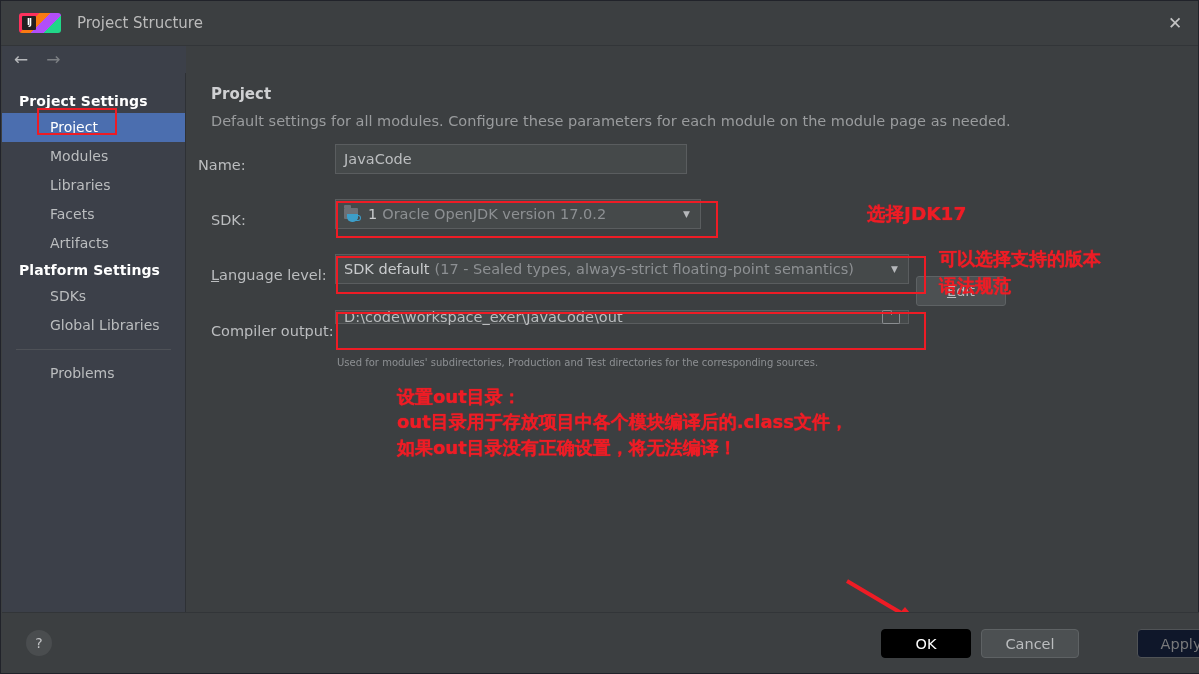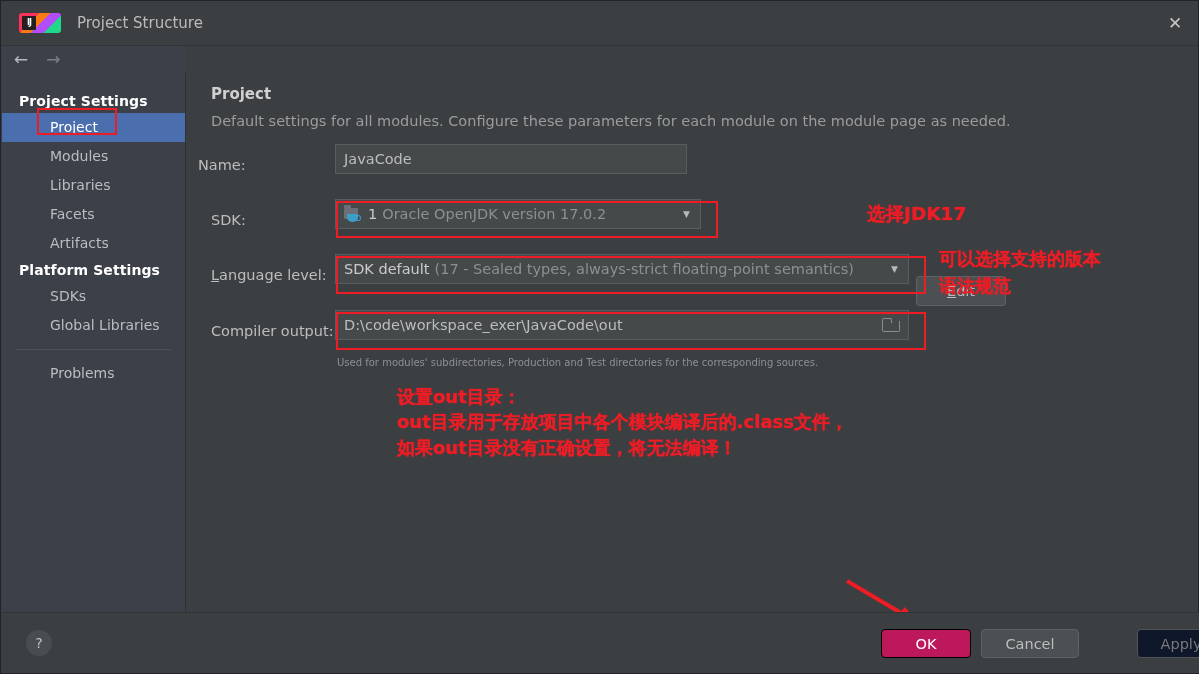--- a/index.html
+++ b/index.html
@@ -205,21 +205,21 @@
     cursor: pointer;
   }
   .dlg-btn {
     position: absolute; top: 16px; height: 29px;
     border-radius: 4px;
     font-size: 14.5px;
     display: flex; align-items: center; justify-content: center;
     cursor: pointer;
   }
   .dlg-ok {
-    background: #be185d; border: 1px solid #000000; color: #ffffff;
+    background: #000000; border: 1px solid #000000; color: #ffffff;
     left: 879px; width: 90px;
   }
   .dlg-cancel {
     background: #4c5052; border: 1px solid #5e6264; color: #bbbdbf;
     left: 979px; width: 98px;
   }
   .dlg-apply {
     background: #0f172a; border: 1px solid #505356; color: #78797b;
     left: 1135px; width: 88px;
   }
@@ -283,21 +283,21 @@
     </div>
 
     <div class="field-label" style="left:24px; top:194px;"><u>L</u><span>anguage level:</span></div>
     <div class="combo-box" style="left:148px; top:181px; width:574px; height:30px;">
       <span class="bright">SDK default</span>
       <span class="dim" style="margin-left:5px;">(17 - Sealed types, always-strict floating-point semantics)</span>
       <span class="combo-arrow">▼</span>
     </div>
 
     <div class="field-label" style="left:24px; top:250px;">Compiler output:</div>
-    <div class="input-box" style="left:148px; top:237px; width:574px; height:30px;">
+    <div class="input-box" style="left:148px; top:237px; width:574px; height:14px;">
       <span>D:\code\workspace_exer\JavaCode\out</span>
       <span class="folder-btn"></span>
     </div>
     <div class="hint-text" style="left:150px; top:284px;">Used for modules' subdirectories, Production and Test directories for the corresponding sources.</div>
   </div>
 
   <div class="redbox" style="left:36px; top:107px; width:80px; height:27px;"></div>
   <div class="redbox" style="left:335px; top:200px; width:382px; height:37px;"></div>
   <div class="redbox" style="left:335px; top:255px; width:590px; height:38px;"></div>
   <div class="redbox" style="left:335px; top:311px; width:590px; height:38px;"></div>

